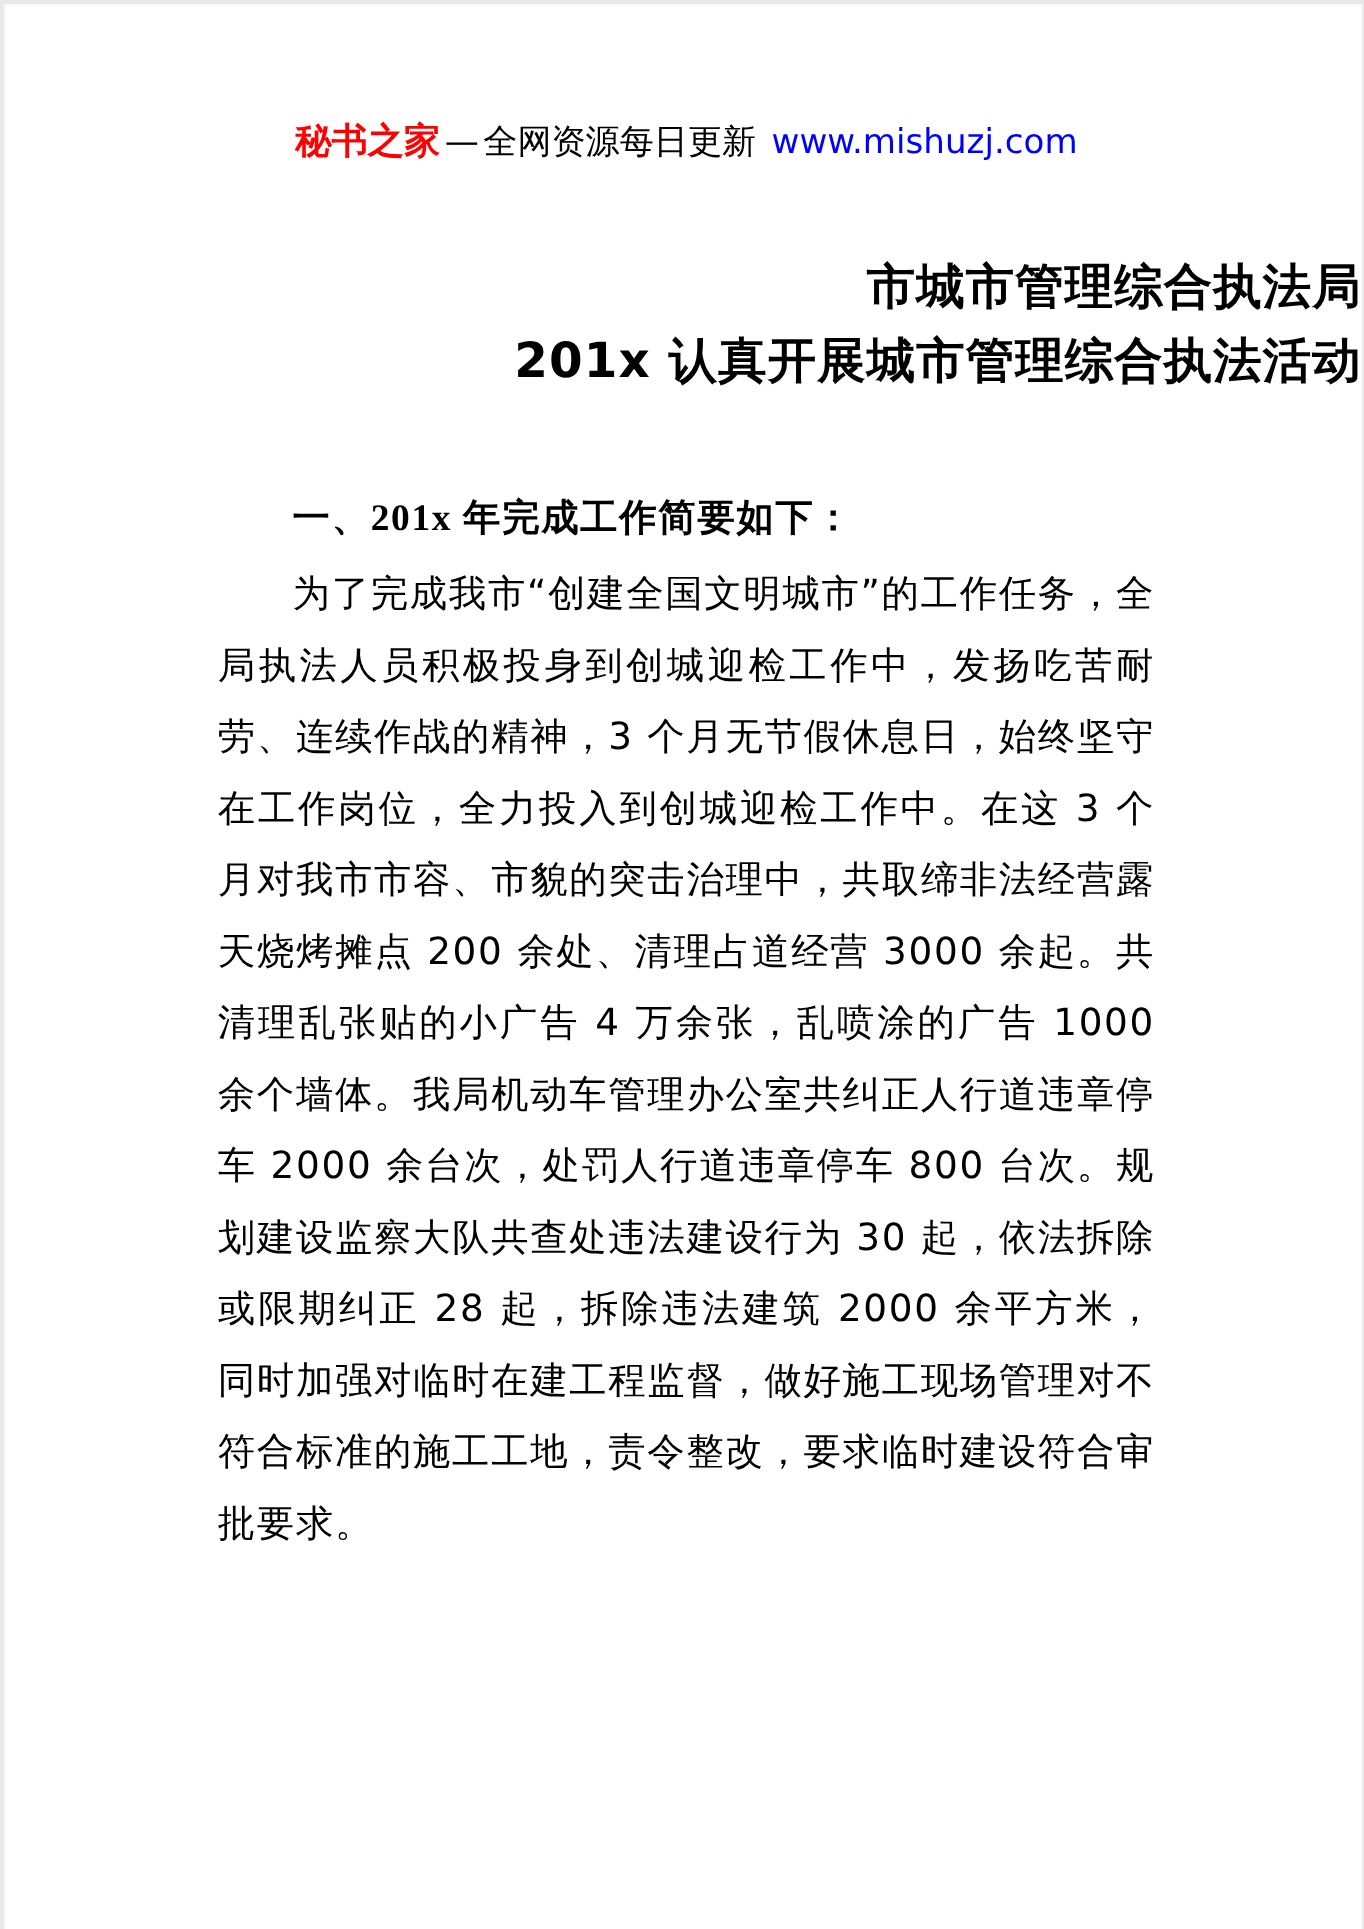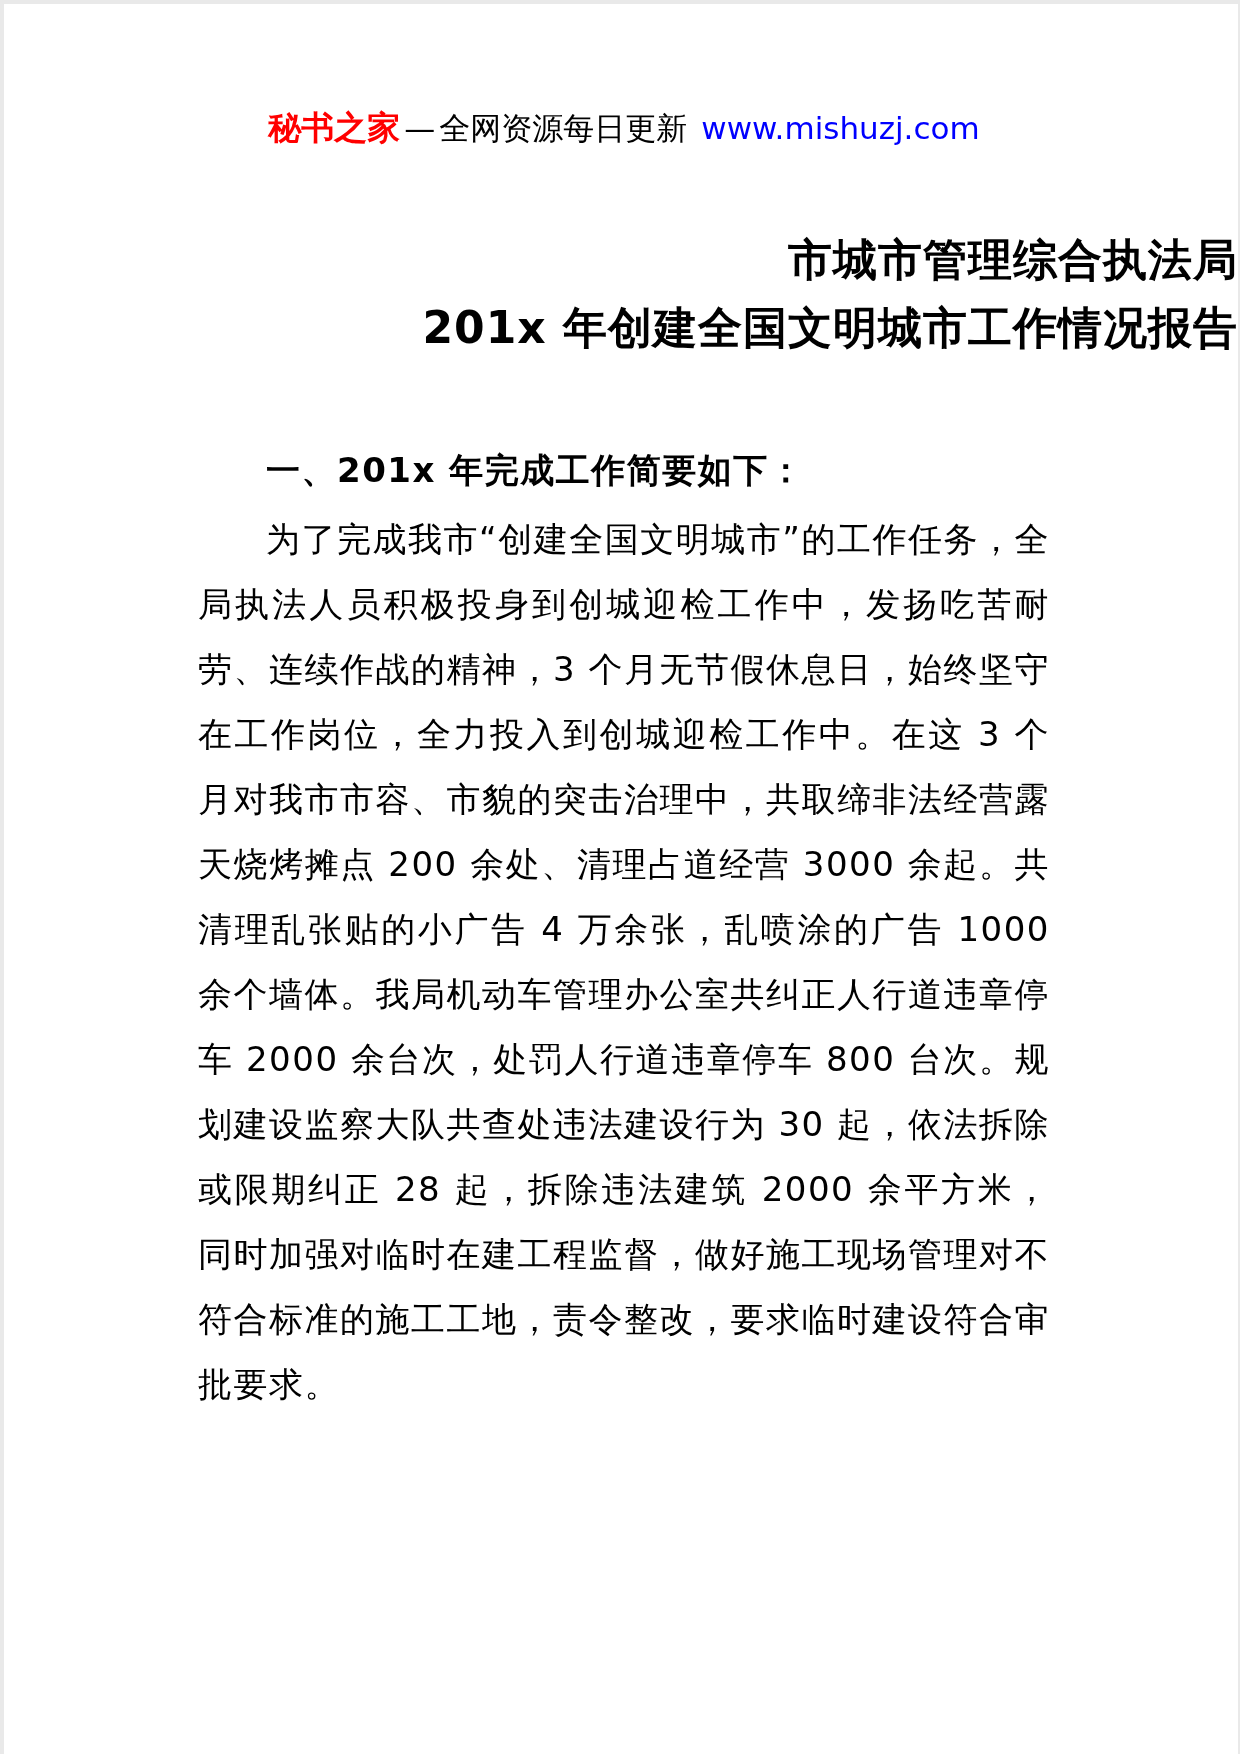--- a/index.html
+++ b/index.html
@@ -53,34 +53,35 @@
     line-height: 65px;
     text-align: justify;
     letter-spacing: 1.5px;
   }
   .body-text p {
     margin: 0;
     text-indent: 2em;
   }
   .body-text .section-heading {
     font-weight: bold;
+    font-family: Liberation Serif, serif;
   }
 </style>
 </head>
 <body>
 
 <div class="page">
 
   <div class="doc-header">
     <span class="site-name">秘书之家</span><span class="separator">—</span><span class="tagline">全网资源每日更新</span><a class="site-url">www.mishuzj.com</a>
   </div>
 
   <div class="title-block">
     <div>市城市管理综合执法局</div>
-    <div>201x 年创建全国文明城市工作情况报告</div>
+    <div>201x 认真开展城市管理综合执法活动</div>
   </div>
 
   <div class="body-text">
     <p class="section-heading">一、201x 年完成工作简要如下：</p>
     <p>为了完成我市“创建全国文明城市”的工作任务，全局执法人员积极投身到创城迎检工作中，发扬吃苦耐劳、连续作战的精神，3 个月无节假休息日，始终坚守在工作岗位，全力投入到创城迎检工作中。在这 3 个月对我市市容、市貌的突击治理中，共取缔非法经营露天烧烤摊点 200 余处、清理占道经营 3000 余起。共清理乱张贴的小广告 4 万余张，乱喷涂的广告 1000 余个墙体。我局机动车管理办公室共纠正人行道违章停车 2000 余台次，处罚人行道违章停车 800 台次。规划建设监察大队共查处违法建设行为 30 起，依法拆除或限期纠正 28 起，拆除违法建筑 2000 余平方米，同时加强对临时在建工程监督，做好施工现场管理对不符合标准的施工工地，责令整改，要求临时建设符合审批要求。</p>
   </div>
 
 </div>
 
 </body></html>

